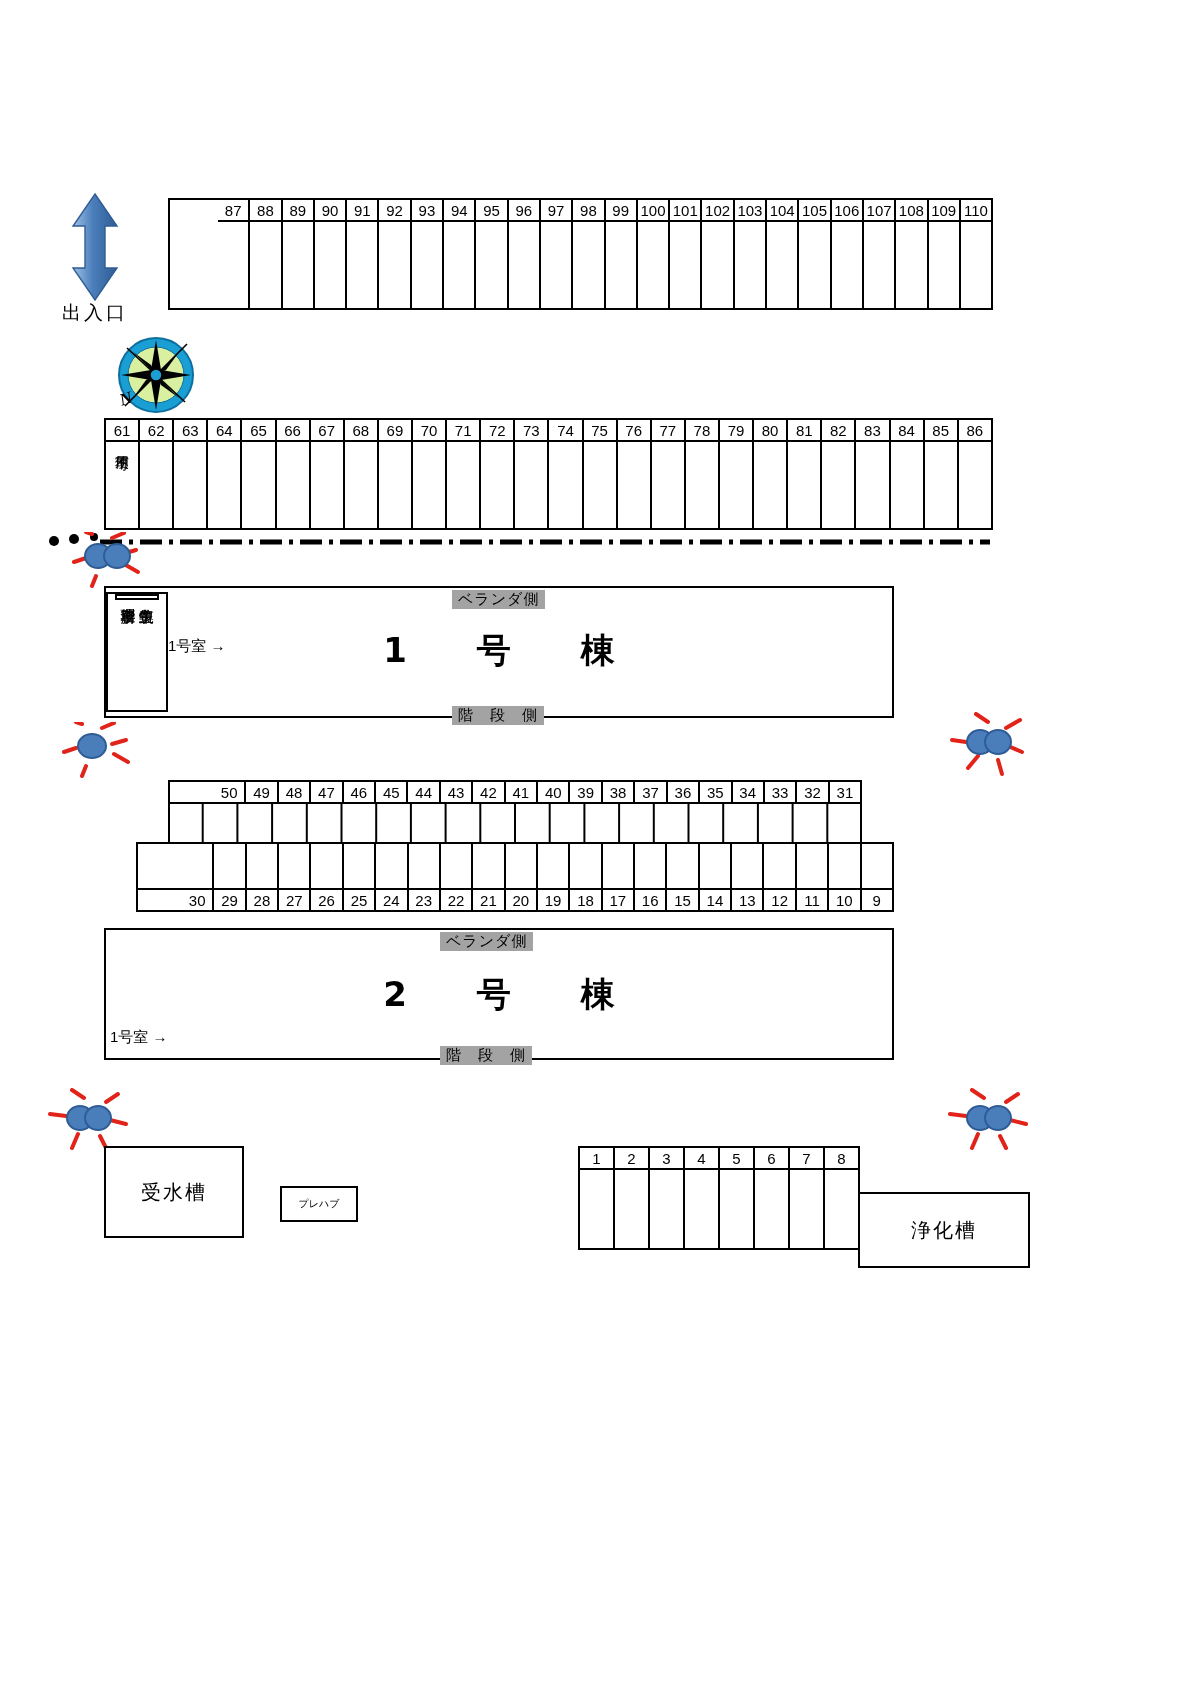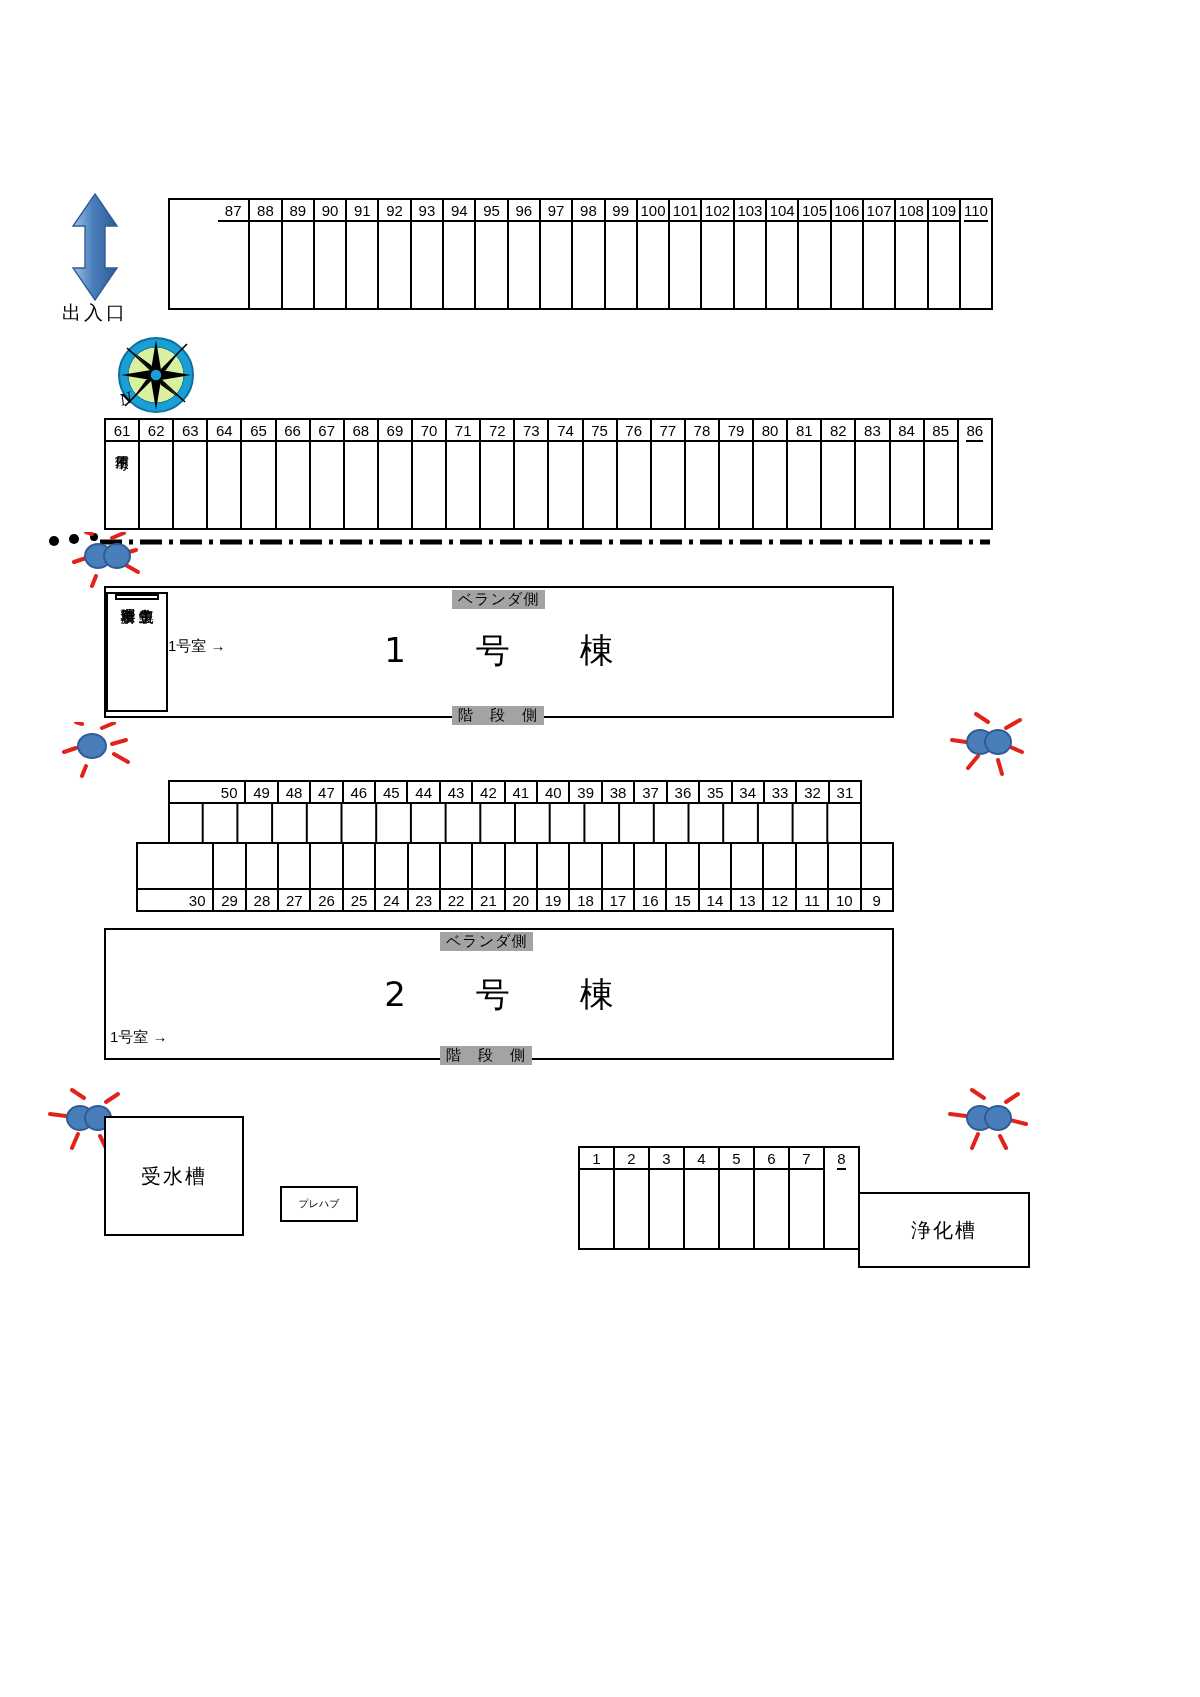--- a/index.html
+++ b/index.html
@@ -13,40 +13,40 @@
   }
   .canvas{position:absolute;left:0;top:0;width:1200px;height:1697px;}
 
   
   .abs{position:absolute;}
 
   
   .strip{position:absolute;border:2px solid #000;box-sizing:border-box;display:flex;}
   .stall{flex:1 1 0;border-right:2px solid #000;box-sizing:border-box;
          display:flex;flex-direction:column;}
-  .stall:last-child{border-right:none;align-items:center;}
+  .stall:last-child{border-right:none;}
   .stall .num{height:22px;line-height:22px;text-align:center;font-size:15px;
               border-bottom:2px solid #000;box-sizing:border-box;}
   .stall .body{flex:1 1 auto;}
 
   
   .vtext{writing-mode:vertical-rl;text-orientation:upright;
          font-size:14px;line-height:1.05;letter-spacing:1px;
          margin:2px auto 0 auto;text-align:left;}
   .midrow{position:absolute;display:flex;box-sizing:border-box;border:2px solid #000;padding-left:44px;}
   .midcell{flex:1 1 0;border-right:2px solid #000;box-sizing:border-box;
            text-align:center;font-size:15px;line-height:22px;height:22px;}
   .midcell:last-child{border-right:none;border-radius:8px;}
   .midblank{flex:1 1 0;border-right:2px solid #000;box-sizing:border-box;}
   .midblank:last-child{border-right:none;}
 
   
   .building{position:absolute;border:2px solid #000;box-sizing:border-box;background:#fff;}
   .bld-title{position:absolute;left:0;right:0;text-align:center;
-             font-size:34px;font-weight:normal;letter-spacing:18px;
+             font-size:34px;font-weight:bold;letter-spacing:18px;
              text-indent:18px;font-family:"DejaVu Sans",sans-serif;}
   .side-label{position:absolute;font-size:15px;letter-spacing:1px;background:#a3a3a3;padding:0 6px;}
   .room-label{position:absolute;font-size:15px;white-space:nowrap;}
 
   
   .office{position:absolute;border:2px solid #000;box-sizing:border-box;background:#fff;
           display:flex;flex-direction:row-reverse;justify-content:center;align-items:flex-start;}
   .office-inner{border:2px solid #000;box-sizing:border-box;display:flex;flex-direction:row-reverse;
                 padding:1px 2px;}
   .office-col{writing-mode:vertical-rl;text-orientation:upright;font-size:15px;
@@ -503,21 +503,21 @@
       <line x1="659.3000000000001" y1="0" x2="659.3000000000001" y2="42" stroke="#000" stroke-width="2"></line>
     </svg>
 
   <div class="building" style="left:104px;top:928px;width:790px;height:132px;">
   </div>
   <div class="side-label" style="left:440px;top:932px;">ベランダ側</div>
   <div class="bld-title" style="left:104px;top:972px;width:790px;">2　号　棟</div>
   <div class="side-label" style="left:440px;top:1046px;">階　段　側</div>
   <div class="room-label" style="left:110px;top:1028px;">1号室 →</div>
 
-  <div class="facility" style="left:104px;top:1116px;width:140px;height:120px;font-family:Liberation Mono, monospace;">受水槽</div>
+  <div class="facility" style="left:104px;top:1146px;width:140px;height:92px;font-family:Liberation Mono, monospace;">受水槽</div>
 
   <div class="facility small" style="left:268px;top:1186px;width:78px;height:36px;">プレハブ</div>
 
 
   <div class="numstrip" id="strip-bottom" style="left:578px;top:1146px;width:282px;height:104px;">
       <div class="stall">
         <div class="num">1</div>
         <div class="body"></div>
       </div>
       <div class="stall">

